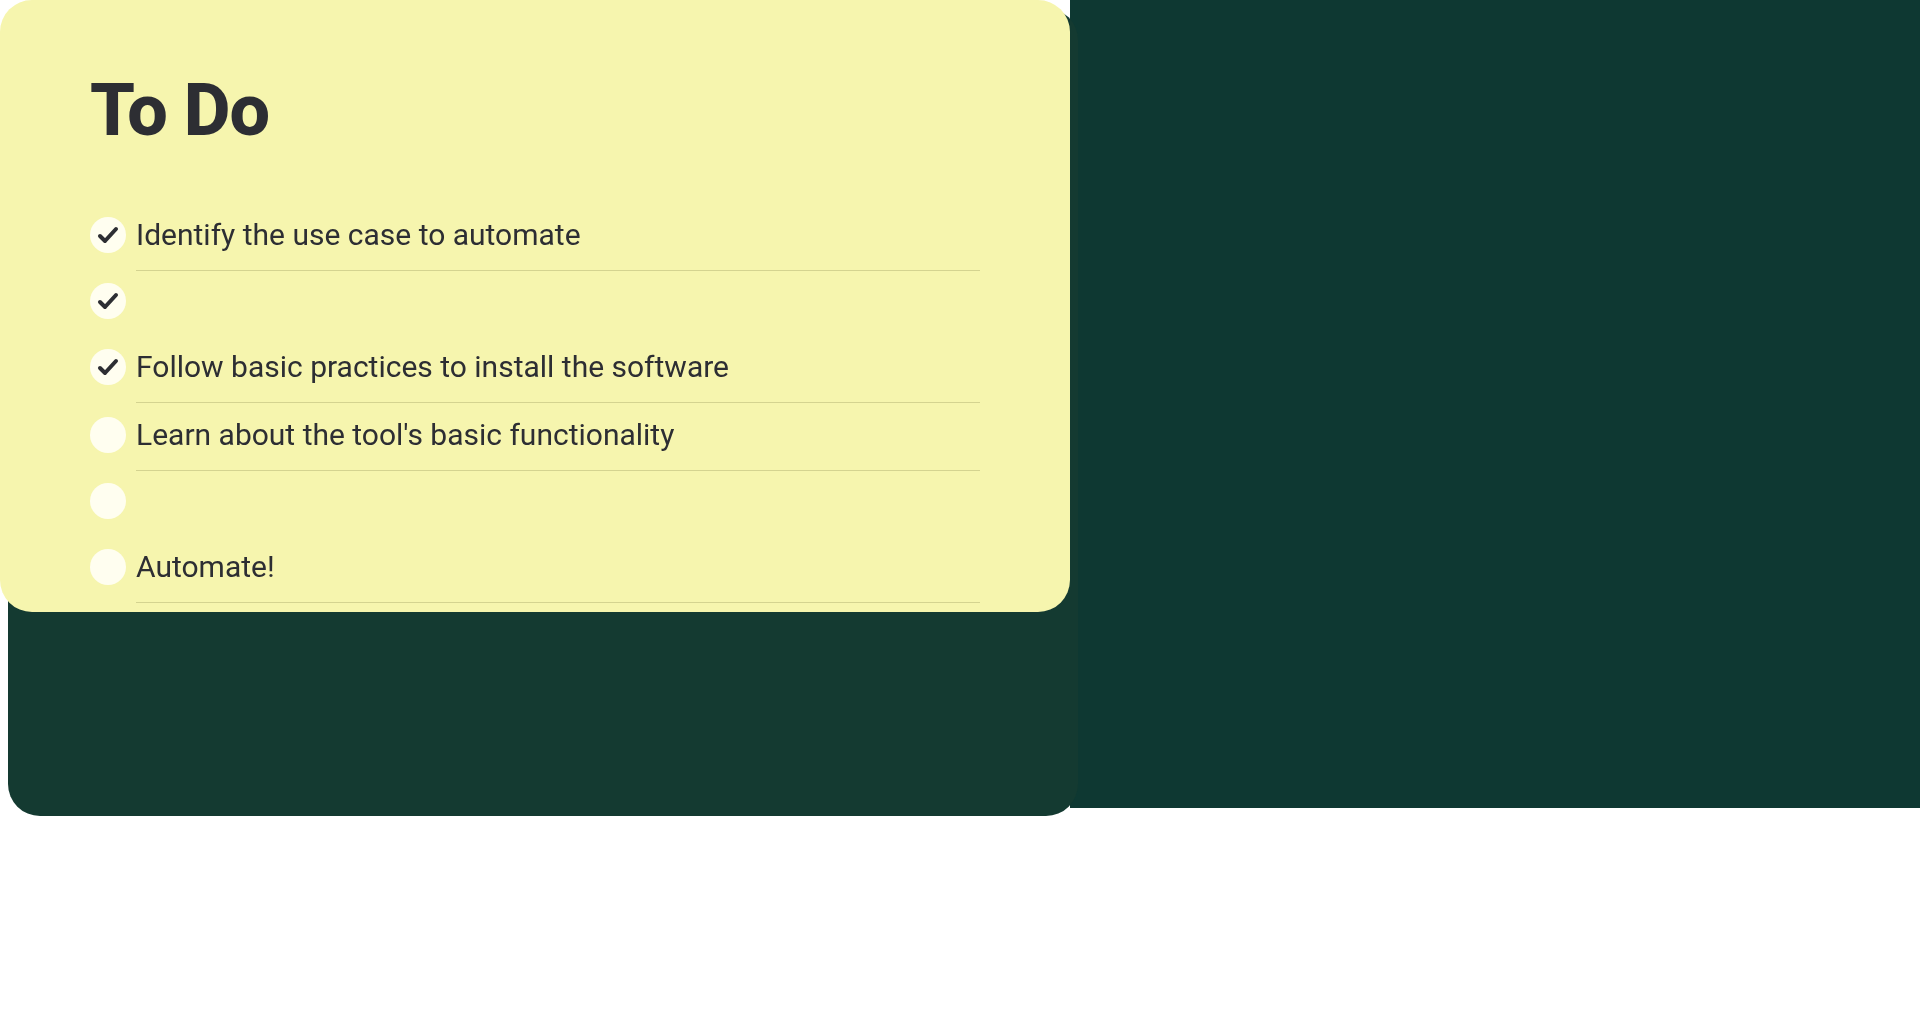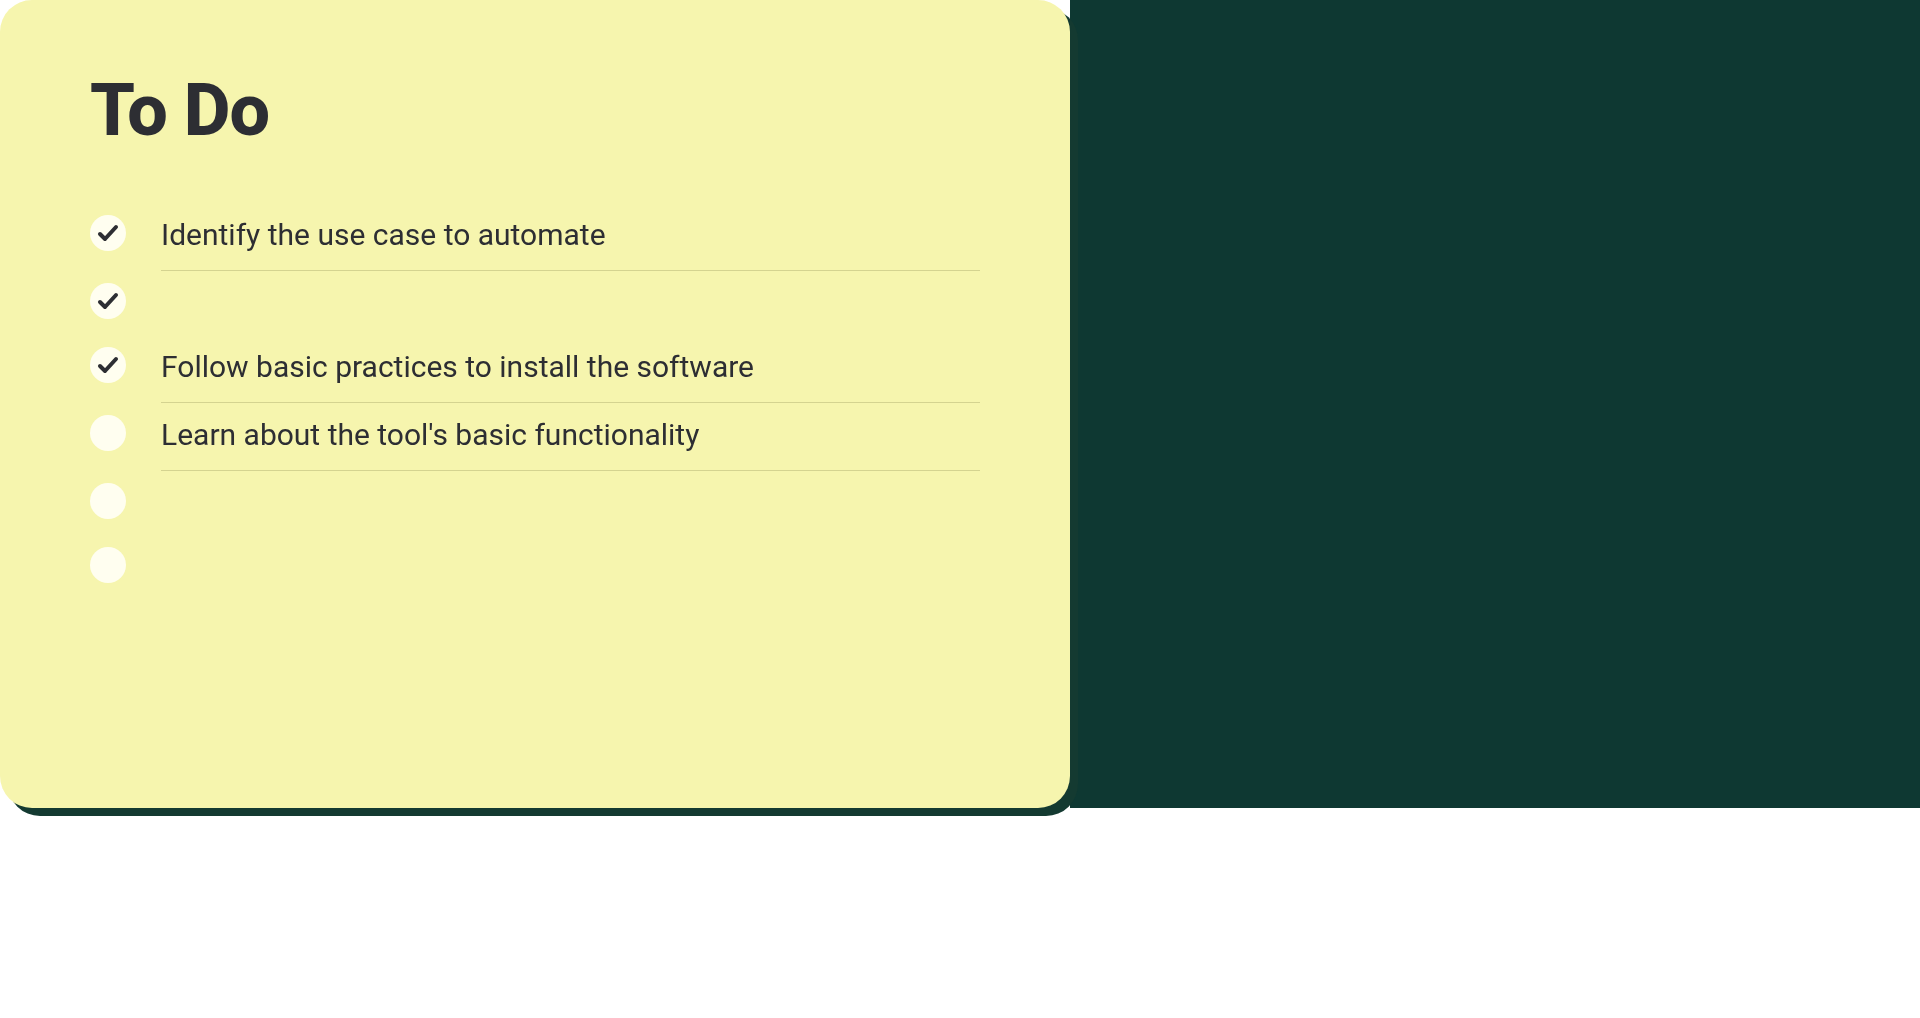--- a/index.html
+++ b/index.html
@@ -14,21 +14,21 @@
       background: #ffffff;
       font-family: -apple-system, BlinkMacSystemFont, 'Segoe UI', Roboto, Helvetica, Arial, sans-serif;
       position: relative;
     }
     
     .card {
       position: absolute;
       top: 0;
       left: 0;
       width: 1070px;
-      height: 808px;
+      height: 612px;
       background: #f6f5ae;
       border-radius: 32px;
       padding: 68px 90px 60px 90px;
     }
     
     .card-shadow {
       position: absolute;
       top: 8px;
       left: 8px;
       width: 1070px;
@@ -55,22 +55,22 @@
       margin-bottom: 48px;
       letter-spacing: -1px;
     }
     
     .todo-list {
       list-style: none;
     }
     
     .todo-item {
       display: flex;
-      align-items: flex-start;
-      gap: 35px;
+      align-items: center;
+      gap: 10px;
       padding: 14px 0;
     }
     
     .todo-text-wrapper {
       flex: 1;
       border-bottom: 1px solid #d4d390;
       padding-bottom: 16px;
       margin-bottom: -16px;
     }
     
@@ -157,16 +157,19 @@
       <span class="checkbox">
         
       </span>
     </li>
 
 
     <li class="todo-item">
       <span class="checkbox">
         
       </span>
+      <span class="todo-text-wrapper">
+        <span class="todo-text">Automate!</span>
+      </span>
     </li>
 
   </ul>
 </div>
 
 </body></html>

